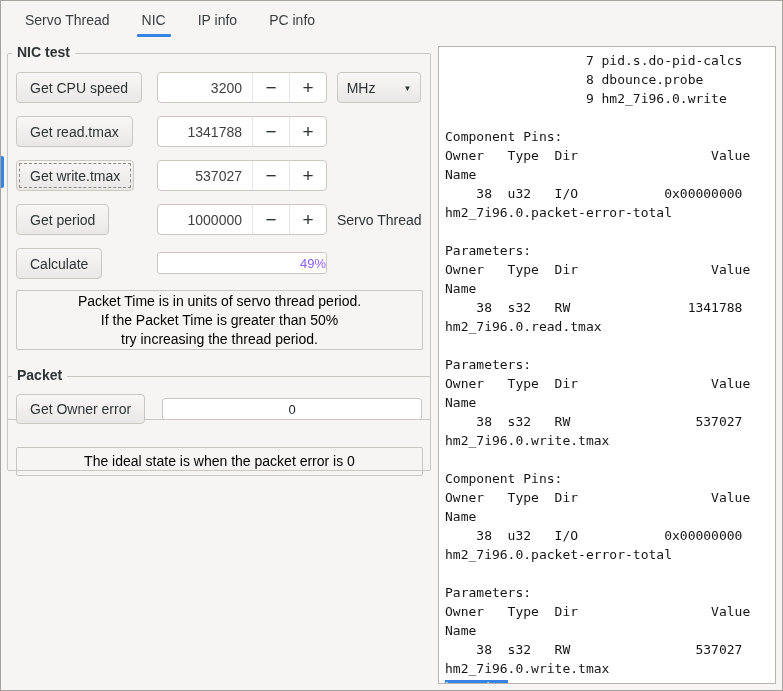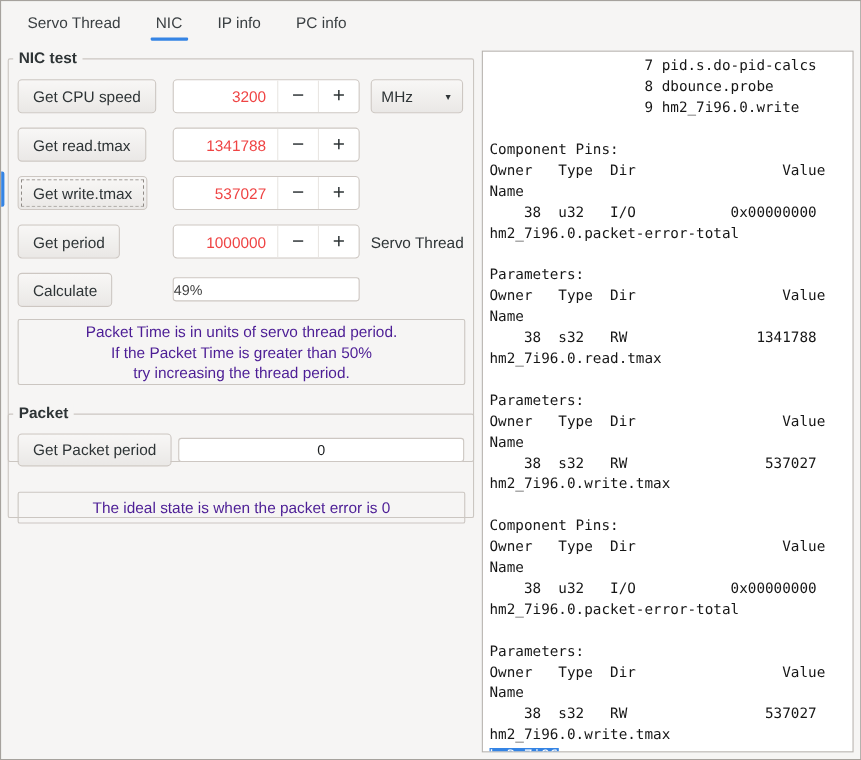--- a/index.html
+++ b/index.html
@@ -61,21 +61,21 @@
   .btn.focused { outline: 1px dashed #8f8a85; outline-offset: -4px; }
 
   
   .spin {
     position: absolute; left: 149px; top: 0; width: 170px; height: 31px;
     background: #ffffff; border: 1px solid #cdc7c2; border-radius: 4px;
     display: flex; overflow: hidden;
   }
   .spin .val {
     flex: 1; display: flex; align-items: center; justify-content: flex-end;
-    padding-right: 10px; font-size: 14px; color: #ef4444;
+    padding-right: 10px; font-size: 14px; color: #404040;
   }
   .spin .sbtn {
     width: 37px; display: flex; align-items: center; justify-content: center;
     font-size: 19px; color: #2e3436; border-left: 1px solid #e9e6e3;
   }
 
   
   .dropdown {
     position: absolute; left: 329px; top: 0; width: 84px; height: 31px;
     display: flex; align-items: center; justify-content: center; gap: 28px;
@@ -87,28 +87,28 @@
   .side-label {
     position: absolute; left: 329px; top: 0; height: 31px;
     display: flex; align-items: center; font-size: 14px; color: #2e3436;
     white-space: nowrap;
   }
 
   
   .progress {
     position: absolute; left: 149px; top: 4px; width: 170px; height: 22px;
     background: #ffffff; border: 1px solid #cdc7c2; border-radius: 3px;
-    display: flex; align-items: center; justify-content: flex-start;
-    font-size: 13px; color: #404040;
+    display: flex; align-items: center; justify-content: flex-end;
+    font-size: 13px; color: #8b5cf6;
   }
 
   
   .note {
     position: absolute; border: 1px solid #cbc6c1; border-radius: 2px;
-    text-align: center; font-size: 14px; color: #4c1d95;
+    text-align: center; font-size: 14px; color: #000000;
   }
   .note-nic { left: 8px; top: 236px; width: 407px; height: 60px; padding-top: 1px; line-height: 19px; }
   .note-packet { left: 8px; top: 70px; width: 407px; height: 29px; line-height: 27px; }
 
   
   .entry {
     position: absolute; left: 154px; top: 21px; width: 260px; height: 22px;
     background: #ffffff; border: 1px solid #cdc7c2; border-radius: 3px;
     display: flex; align-items: center; justify-content: center;
     font-size: 13px; color: #1c1f21;
@@ -205,21 +205,21 @@
       <div>Packet Time is in units of servo thread period.</div>
       <div>If the Packet Time is greater than 50%</div>
       <div>try increasing the thread period.</div>
     </div>
   </div>
 
   <div class="frame packet-frame">
     <span class="frame-label">Packet</span>
 
     <div class="row" style="top:17px">
-      <button class="btn" style="height:30px">Get Packet period</button>
+      <button class="btn" style="height:30px">Get Owner error</button>
     </div>
     <div class="entry">0</div>
 
     <div class="note note-packet">The ideal state is when the packet error is 0</div>
   </div>
 
   <div class="terminal">
     <pre>                  7 pid.s.do-pid-calcs
                   8 dbounce.probe
                   9 hm2_7i96.0.write

